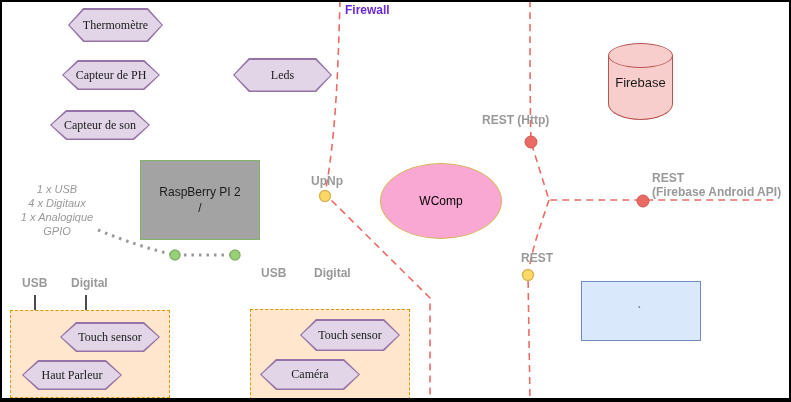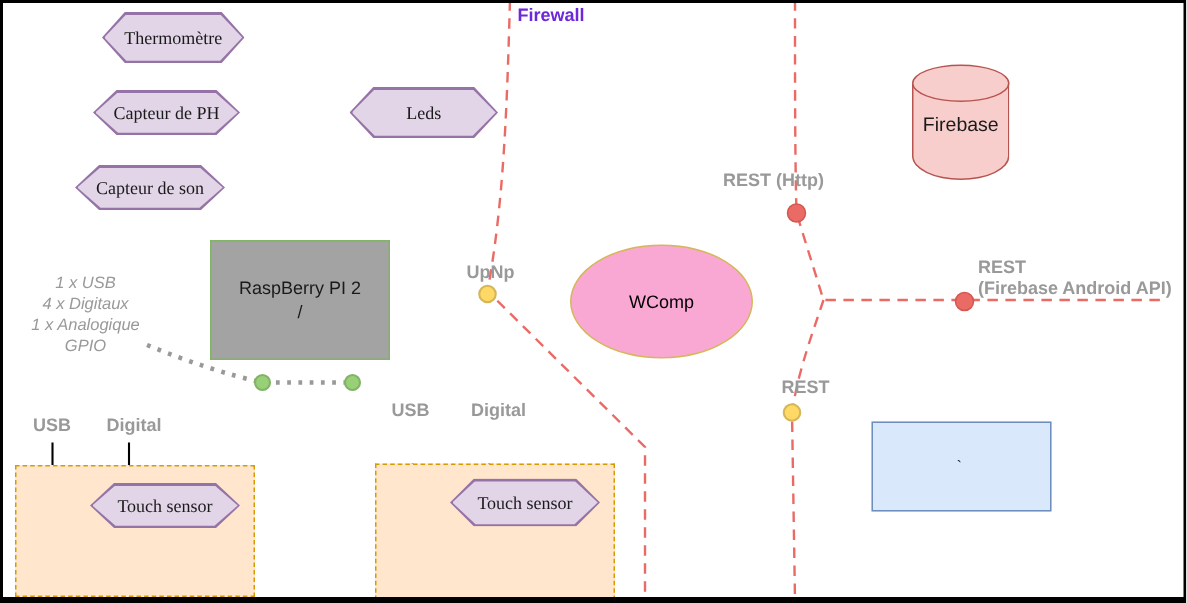--- a/index.html
+++ b/index.html
@@ -116,24 +116,34 @@
   </div>
 
   <div class="rect group-box group-left"></div>
   <div class="rect group-box group-mid"></div>
 
   <div class="hex" style="left:60px;top:322px;width:100px;height:30px;">
     <span class="hex-bg"></span>
     <span class="hex-fg"></span>
     <span class="hex-label">Touch sensor</span>
   </div>
+  <div class="hex" style="left:22px;top:360px;width:100px;height:30px;">
+    <span class="hex-bg"></span>
+    <span class="hex-fg"></span>
+    <span class="hex-label">Haut Parleur</span>
+  </div>
   <div class="hex" style="left:300px;top:319px;width:100px;height:32px;">
     <span class="hex-bg"></span>
     <span class="hex-fg"></span>
     <span class="hex-label">Touch sensor</span>
+  </div>
+  <div class="hex" style="left:260px;top:359px;width:100px;height:31px;">
+    <span class="hex-bg"></span>
+    <span class="hex-fg"></span>
+    <span class="hex-label">Caméra</span>
   </div>
 
   <div class="firewall-label">Firewall</div>
   <div class="glabel" style="left:311px;top:174px;">UpNp</div>
   <div class="glabel" style="left:482px;top:113px;">REST (Http)</div>
   <div class="glabel" style="left:521px;top:251px;">REST</div>
   <div class="glabel" style="left:652px;top:171px;">
     <div>REST</div>
     <div>(Firebase Android API)</div>
   </div>

